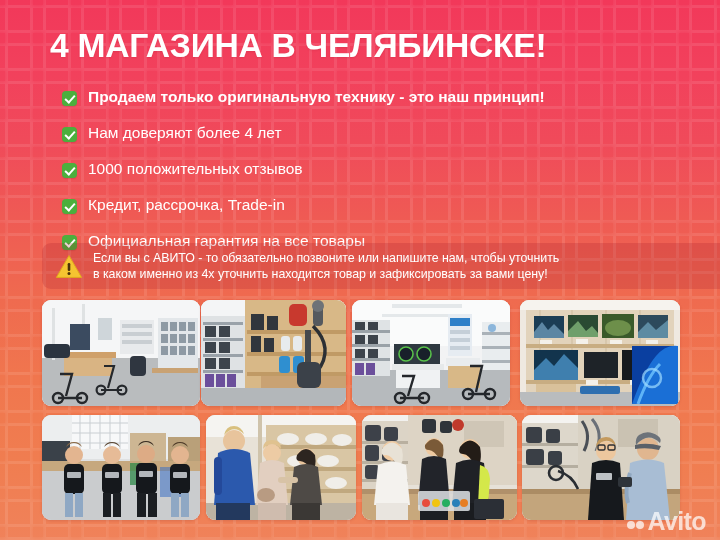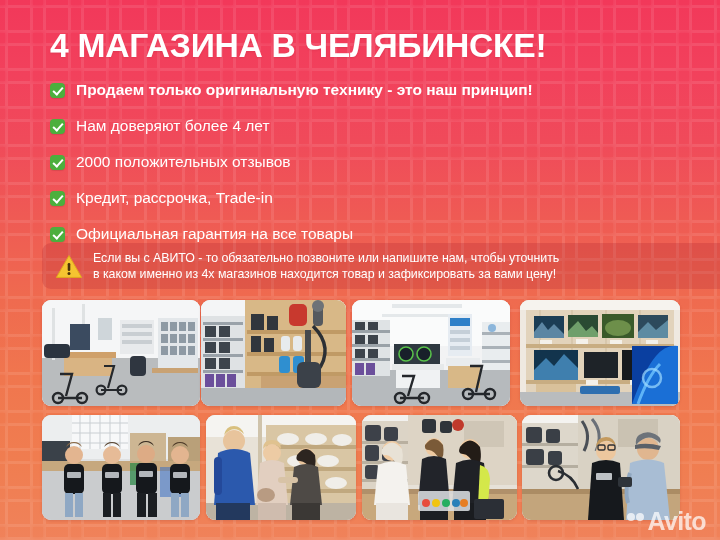--- a/index.html
+++ b/index.html
@@ -56,21 +56,21 @@
     color:#ffffff;
     letter-spacing:-0.3px;
     transform:scaleX(1.02);
     transform-origin:left center;
     white-space:nowrap;
     text-shadow:0 1px 2px rgba(150,20,45,.18);
   }
 
   
   .bullets { position:absolute; left:50px; top:74px; width:650px; }
-  .bullet { display:flex; align-items:center; height:32px; margin-bottom:4px; }
+  .bullet { display:flex; align-items:flex-end; height:32px; margin-bottom:4px;margin-left:12px; }
   .tick {
     flex:0 0 auto;
     width:15px; height:15px; border-radius:4px;
     background:#4caf3d;
     position:relative;
     margin-right:11px;
     box-shadow:0 1px 1px rgba(0,0,0,.10);
   }
   .tick::after{
     content:"";
@@ -106,21 +106,21 @@
     border-radius:9px;
     overflow:hidden;
     background:#cfd3d6;
     box-shadow:0 1px 3px rgba(120,25,30,.18);
   }
   .photo svg { display:block; width:100%; height:100%; }
 
   
   .watermark {
     position:absolute; right:14px; bottom:6px;
-    display:flex; align-items:flex-start;
+    display:flex; align-items:flex-end;
     opacity:.72;
     pointer-events:none;
   }
   .wm-dots { width:17px; height:17px; position:relative; margin-right:3px; }
   .wm-dots i {
     position:absolute; border-radius:50%; background:#ffffff; display:block;
   }
   .wm-dots i:nth-child(1){ left:0; top:4px; width:8px; height:8px; }
   .wm-dots i:nth-child(2){ left:9px; top:4px; width:8px; height:8px; }
   .wm-text {
@@ -145,21 +145,21 @@
         <span class="bullet-text">Продаем только оригинальную технику - это наш принцип!</span>
       </div>
 
       <div class="bullet">
         <span class="tick"></span>
         <span class="bullet-text">Нам доверяют более 4 лет</span>
       </div>
 
       <div class="bullet">
         <span class="tick"></span>
-        <span class="bullet-text">2000 положительных отзывов</span>
+        <span class="bullet-text">1000 положительных отзывов</span>
       </div>
 
       <div class="bullet">
         <span class="tick"></span>
         <span class="bullet-text">Кредит, рассрочка, Trade-in</span>
       </div>
 
       <div class="bullet">
         <span class="tick"></span>
         <span class="bullet-text">Официальная гарантия на все товары</span>
@@ -170,21 +170,21 @@
     <div class="notice">
       <span class="warn-icon">
         <svg viewBox="0 0 28 25" width="28" height="25" aria-hidden="true">
           <path d="M14 1.6 L26.6 23.4 L1.4 23.4 Z" fill="#f5c431" stroke="#e0a91d" stroke-width="1" stroke-linejoin="round"></path>
           <rect x="12.7" y="9" width="2.6" height="8" rx="1.2" fill="#4a3208"></rect>
           <circle cx="14" cy="19.6" r="1.5" fill="#4a3208"></circle>
         </svg>
       </span>
       <span class="notice-text">
         <span>Если вы с АВИТО - то обязательно позвоните или напишите нам, чтобы уточнить</span><br>
-        <span>в каком именно из 4х магазинов находится товар и зафиксировать за вами цену!</span>
+        <span>в каком именно из 4х уточнить находится товар и зафиксировать за вами цену!</span>
       </span>
     </div>
 
     <div class="grid">
 
       <div class="photo" style="left:42px;  top:300px; width:158px; height:106px;">
         <svg viewBox="0 0 158 106" preserveAspectRatio="none">
           <rect width="158" height="106" fill="#eef0f1"></rect>
           <rect x="0" y="0" width="158" height="58" fill="#f5f6f7"></rect>
           <rect x="0" y="58" width="158" height="48" fill="#b9bcbe"></rect>

